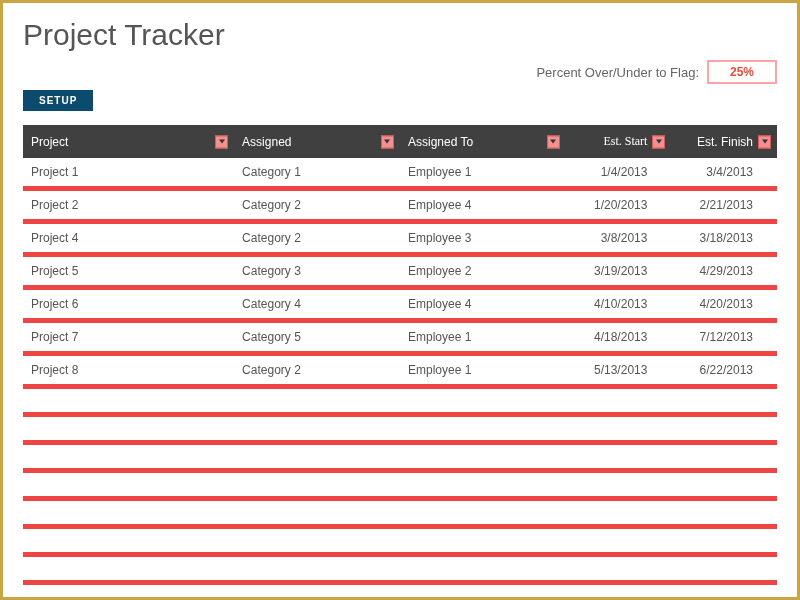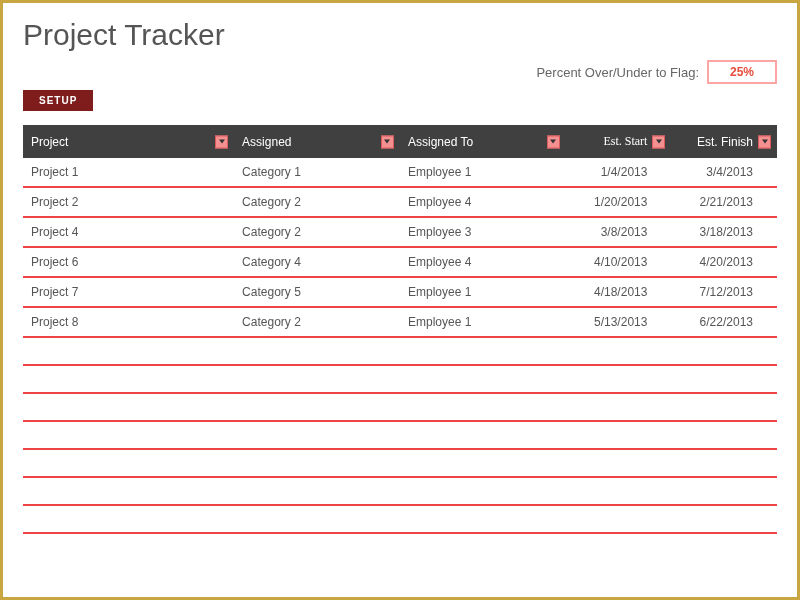--- a/index.html
+++ b/index.html
@@ -41,21 +41,21 @@
     .flag-value {
       border: 2px solid #fca5a5;
       color: #e74c3c;
       font-weight: bold;
       font-size: 12px;
       padding: 3px 18px;
       min-width: 70px;
       text-align: center;
     }
     .setup-btn {
-      background: #7f1d1d;
+      background: #0c4a6e;
       color: #fff;
       font-size: 10px;
       font-weight: bold;
       letter-spacing: 1px;
       padding: 5px 16px;
       border: none;
       cursor: pointer;
       margin-bottom: 14px;
       display: inline-block;
     }
@@ -93,21 +93,21 @@
     }
     .filter-icon::after {
       content: '';
       width: 0;
       height: 0;
       border-left: 3px solid transparent;
       border-right: 3px solid transparent;
       border-top: 4px solid #333;
     }
     .table tbody tr {
-      border-bottom: 2px solid #ef4444;
+      border-bottom: 5px solid #ef4444;
     }
     .table tbody td {
       font-size: 12px;
       color: #555;
       padding: 7px 8px;
       height: 28px;
     }
     .table tbody td.right {
       text-align: right;
       padding-right: 24px;
@@ -176,20 +176,27 @@
     <td class="right">2/21/2013</td>
   </tr>
         <tr>
     <td>Project 4</td>
     <td>Category 2</td>
     <td>Employee 3</td>
     <td class="right">3/8/2013</td>
     <td class="right">3/18/2013</td>
   </tr>
         <tr>
+    <td>Project 5</td>
+    <td>Category 3</td>
+    <td>Employee 2</td>
+    <td class="right">3/19/2013</td>
+    <td class="right">4/29/2013</td>
+  </tr>
+        <tr>
     <td>Project 6</td>
     <td>Category 4</td>
     <td>Employee 4</td>
     <td class="right">4/10/2013</td>
     <td class="right">4/20/2013</td>
   </tr>
         <tr>
     <td>Project 7</td>
     <td>Category 5</td>
     <td>Employee 1</td>

